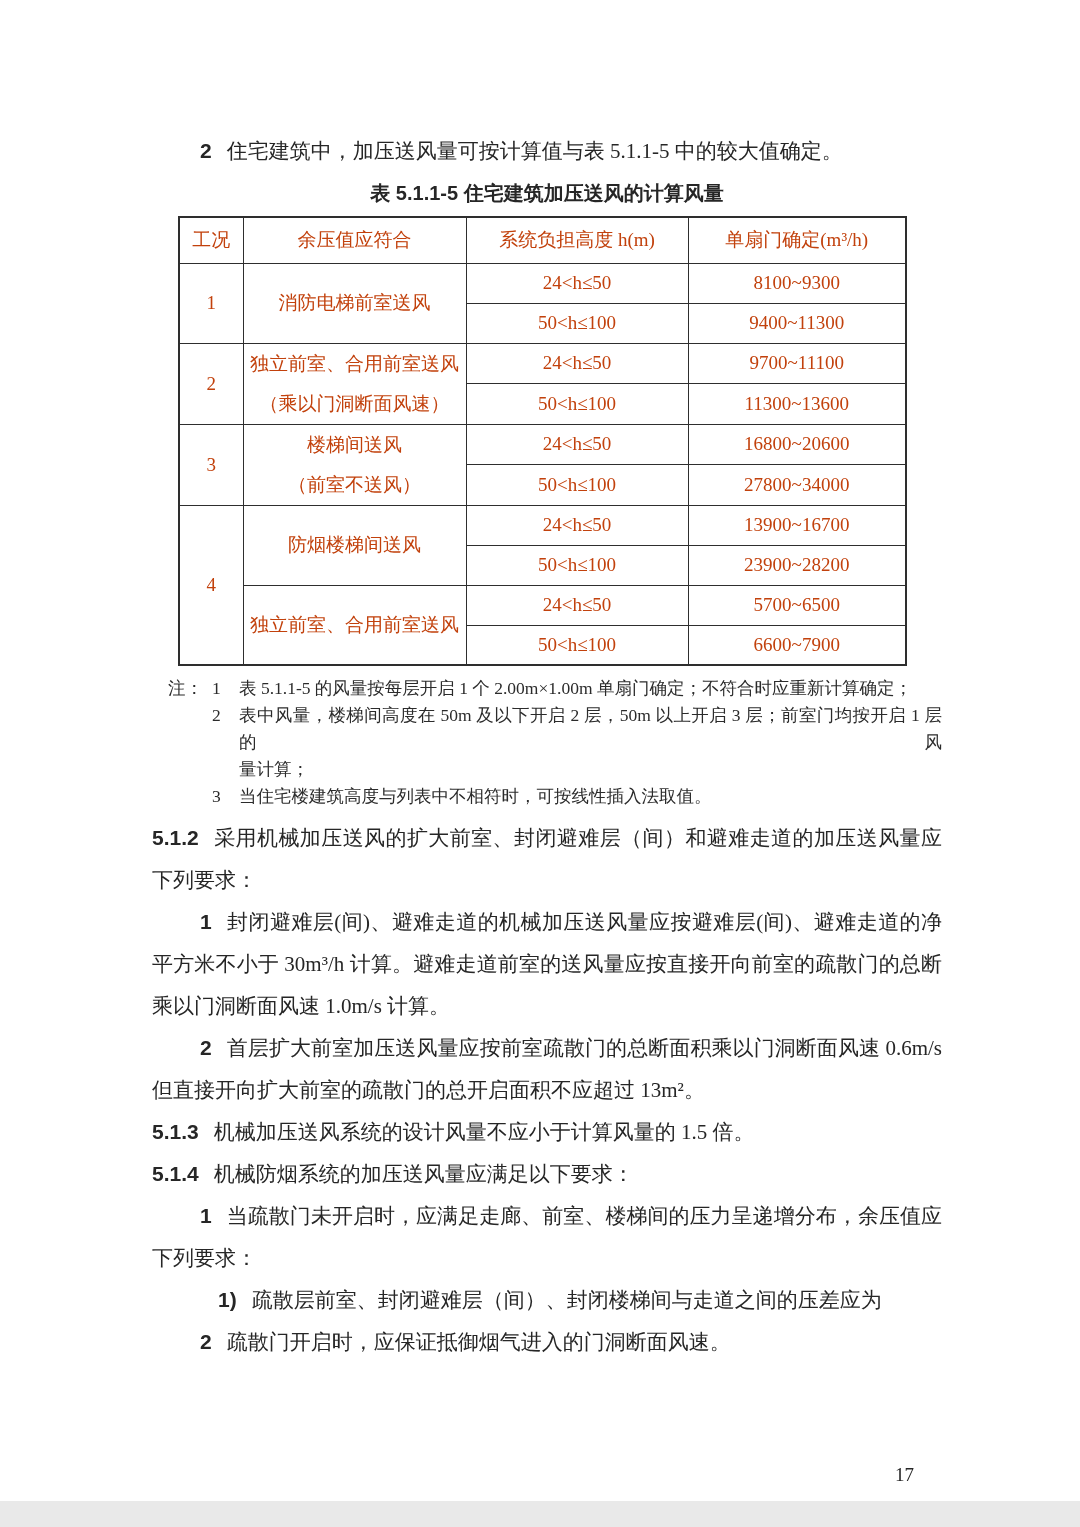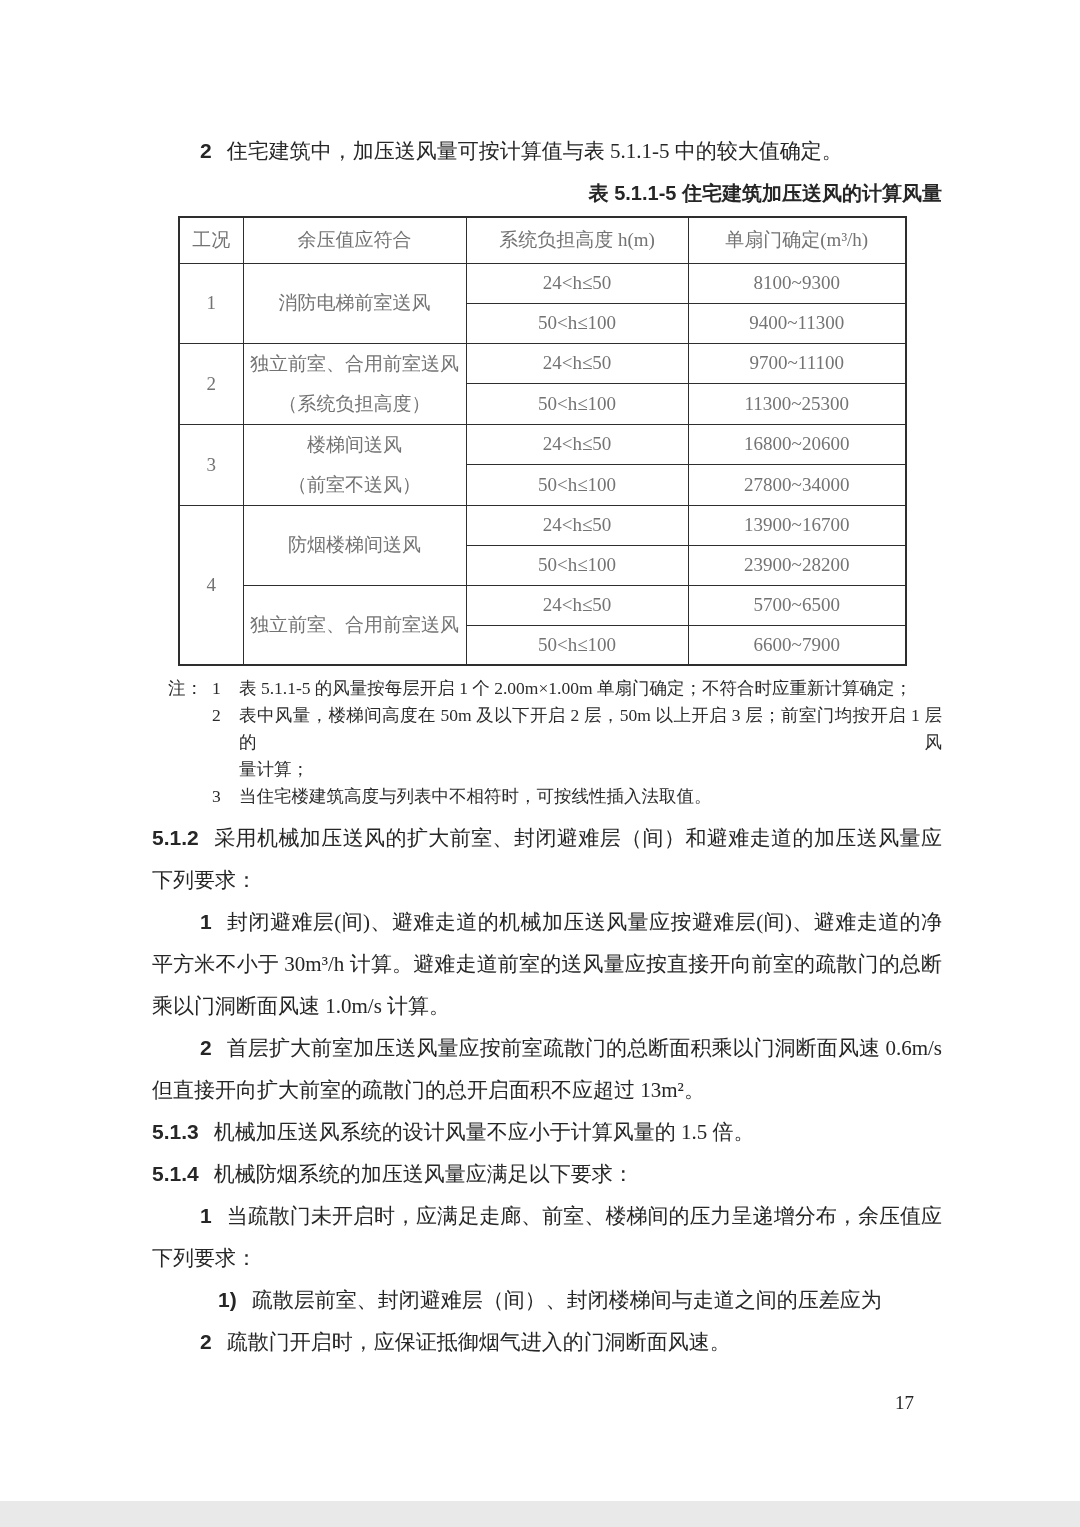--- a/index.html
+++ b/index.html
@@ -15,28 +15,28 @@
   .intro {margin-top:136px; font-size:21px; line-height:30px;}
   .intro .bnum {margin-left:48px;}
 
   .bnum {
     font-family:"Liberation Sans","DejaVu Sans",sans-serif;
     font-weight:bold; margin-right:15px;
   }
 
   
   .table-title {
-    margin-top:13px; text-align:right; font-size:20px; line-height:28px;
+    margin-top:13px; text-align:center; font-size:20px; line-height:28px;
     font-family:"Liberation Sans","DejaVu Sans",sans-serif; font-weight:bold;
   }
 
   
   table.airflow {
     border-collapse:collapse; table-layout:fixed; width:727px;
-    margin-top:9px; margin-left:26px; font-size:19px; color:#737373;
+    margin-top:9px; margin-left:26px; font-size:19px; color:#c2410c;
   }
   table.airflow, table.airflow th, table.airflow td {
     border:1.5px solid #2e2e2e;
   }
   table.airflow {border-width:2px;}
   table.airflow th, table.airflow td {
     text-align:center; vertical-align:middle; padding:0; font-weight:normal;
   }
   table.airflow thead tr {height:46px;}
   table.airflow tbody tr {height:40px;}
@@ -52,21 +52,21 @@
   .note-text {flex:1;}
   .fillj {text-align:justify; text-align-last:justify;}
 
   
   .body-lines {margin-top:7px;}
   .bline {font-size:21px; line-height:42px; height:42px; overflow:hidden;}
   .bline.fill {text-align:justify; text-align-last:justify;}
   .ind1 {padding-left:48px;}
   .ind2 {padding-left:66px;}
 
-  .page-number {position:absolute; top:1392px; left:895px; font-size:19px;}
+  .page-number {position:absolute; top:1464px; left:895px; font-size:19px;}
 </style>
 </head>
 <body>
 
 <div class="page">
   <div class="content">
 
     <div class="intro">
       <span class="bnum">2</span><span>住宅建筑中，加压送风量可按计算值与表 5.1.1-5 中的较大值确定。</span>
     </div>
@@ -96,28 +96,28 @@
           <td>8100~9300</td>
         </tr>
         <tr>
           <td>50&lt;h≤100</td>
           <td>9400~11300</td>
         </tr>
 
         <tr>
           <td rowspan="2">2</td>
           <td rowspan="2">
-            <div class="two-line"><span>独立前室、合用前室送风</span><br><span>（系统负担高度）</span></div>
+            <div class="two-line"><span>独立前室、合用前室送风</span><br><span>（乘以门洞断面风速）</span></div>
           </td>
           <td>24&lt;h≤50</td>
           <td>9700~11100</td>
         </tr>
         <tr>
           <td>50&lt;h≤100</td>
-          <td>11300~25300</td>
+          <td>11300~13600</td>
         </tr>
 
         <tr>
           <td rowspan="2">3</td>
           <td rowspan="2">
             <div class="two-line"><span>楼梯间送风</span><br><span>（前室不送风）</span></div>
           </td>
           <td>24&lt;h≤50</td>
           <td>16800~20600</td>
         </tr>

